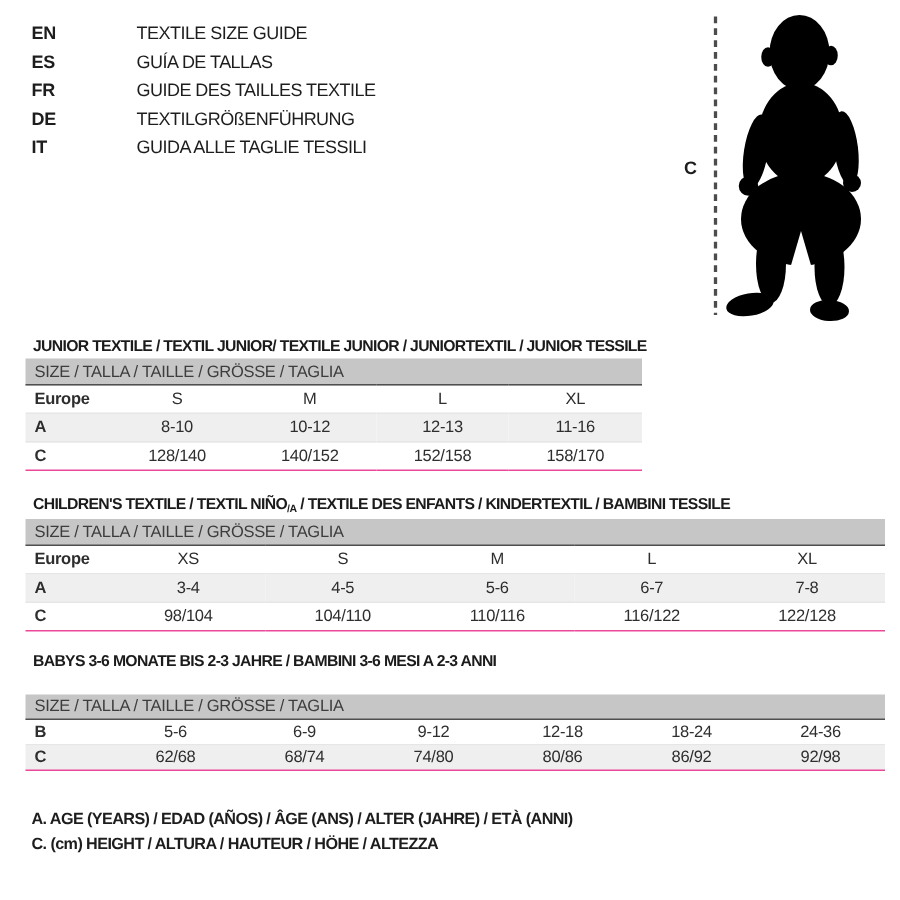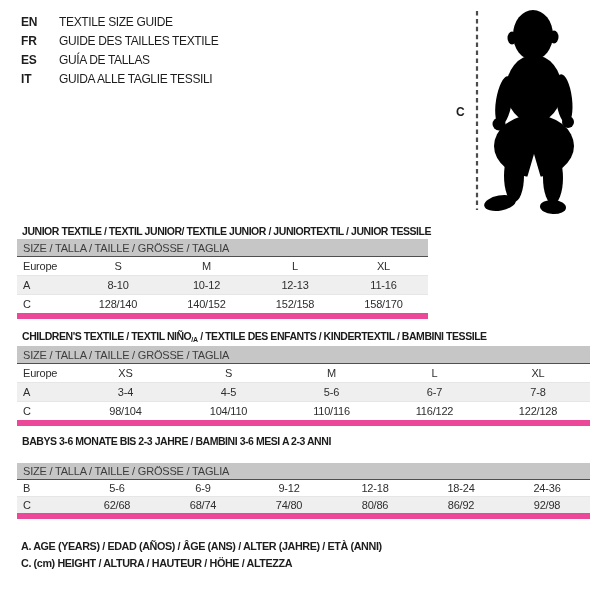--- a/index.html
+++ b/index.html
@@ -5,69 +5,73 @@
   html,body{margin:0;padding:0;}
   body{
     width:600px;height:600px;position:relative;overflow:hidden;
     background:#ffffff;color:#1d1d1d;
     font-family:"Liberation Sans", sans-serif;
   }
   .abs{position:absolute;}
 
   
   .lang-list{left:21px;top:12px;}
-  .lang-row{height:19px;display:flex;align-items:center;}
+  .lang-row{height:19px;display:flex;align-items:center;gap:32px;}
   .lang-code{width:38px;font-weight:700;font-size:12px;letter-spacing:-0.2px;}
   .lang-label{font-weight:400;font-size:12px;letter-spacing:-0.35px;white-space:nowrap;}
 
   
   .figure{left:455px;top:6px;width:132px;height:212px;}
   .c-label{position:absolute;left:1px;top:99px;font-size:12px;font-weight:700;}
   .fig-svg{position:absolute;left:0;top:0;}
 
   
   .tbl-title{position:absolute;font-size:10.5px;font-weight:700;letter-spacing:-0.45px;
              white-space:nowrap;color:#1b1b1b;line-height:13px;}
   .tbl-title sub{font-size:7px;vertical-align:-2px;letter-spacing:-0.3px;}
 
   
   table.sz{position:absolute;border-collapse:collapse;table-layout:fixed;
-           border-bottom:6px solid #ec4899;}
+           border-bottom:1px solid #ec4899;}
   table.sz td{font-size:11px;letter-spacing:-0.2px;text-align:center;padding:0;
               height:18px;color:#2e2e2e;border-top:1px solid #e6e6e6;white-space:nowrap;}
   table.sz tr.hdr td{background:#c6c6c6;color:#3d3d3d;text-align:left;padding-left:6px;
                      height:17px;border-top:none;border-bottom:1px solid #4f4f4f;}
   table.sz tr.first td{border-top:none;}
-  table.sz td.lbl{text-align:left;padding-left:6px;}
+  table.sz td.lbl{text-align:left;padding-left:6px;font-weight:bold;}
   table.sz tr.alt td{background:#efefef;}
   #t1{left:17px;top:239px;width:411px;}
   #t2{left:17px;top:346px;width:573px;}
   #t3{left:17px;top:463px;width:573px;}
   #t3 td{height:16px;}
 
   
   .legend{left:21px;top:538px;}
   .legend-line{font-size:10.8px;font-weight:700;letter-spacing:-0.4px;
                line-height:17.4px;white-space:nowrap;}
 </style>
 </head>
 <body>
 
 <section class="abs lang-list">
   <div class="lang-row">
     <span class="lang-code">EN</span>
     <span class="lang-label">TEXTILE SIZE GUIDE</span>
   </div>
   <div class="lang-row">
+    <span class="lang-code">ES</span>
+    <span class="lang-label">GUÍA DE TALLAS</span>
+  </div>
+  <div class="lang-row">
     <span class="lang-code">FR</span>
     <span class="lang-label">GUIDE DES TAILLES TEXTILE</span>
   </div>
   <div class="lang-row">
-    <span class="lang-code">ES</span>
-    <span class="lang-label">GUÍA DE TALLAS</span>
+    <span class="lang-code">DE</span>
+    <span class="lang-label">TEXTILGRÖßENFÜHRUNG</span>
   </div>
   <div class="lang-row">
     <span class="lang-code">IT</span>
     <span class="lang-label">GUIDA ALLE TAGLIE TESSILI</span>
   </div>
 </section>
 
 <div class="abs figure">
   <span class="c-label">C</span>
   <svg class="fig-svg" width="132" height="212" viewBox="0 0 132 212">

